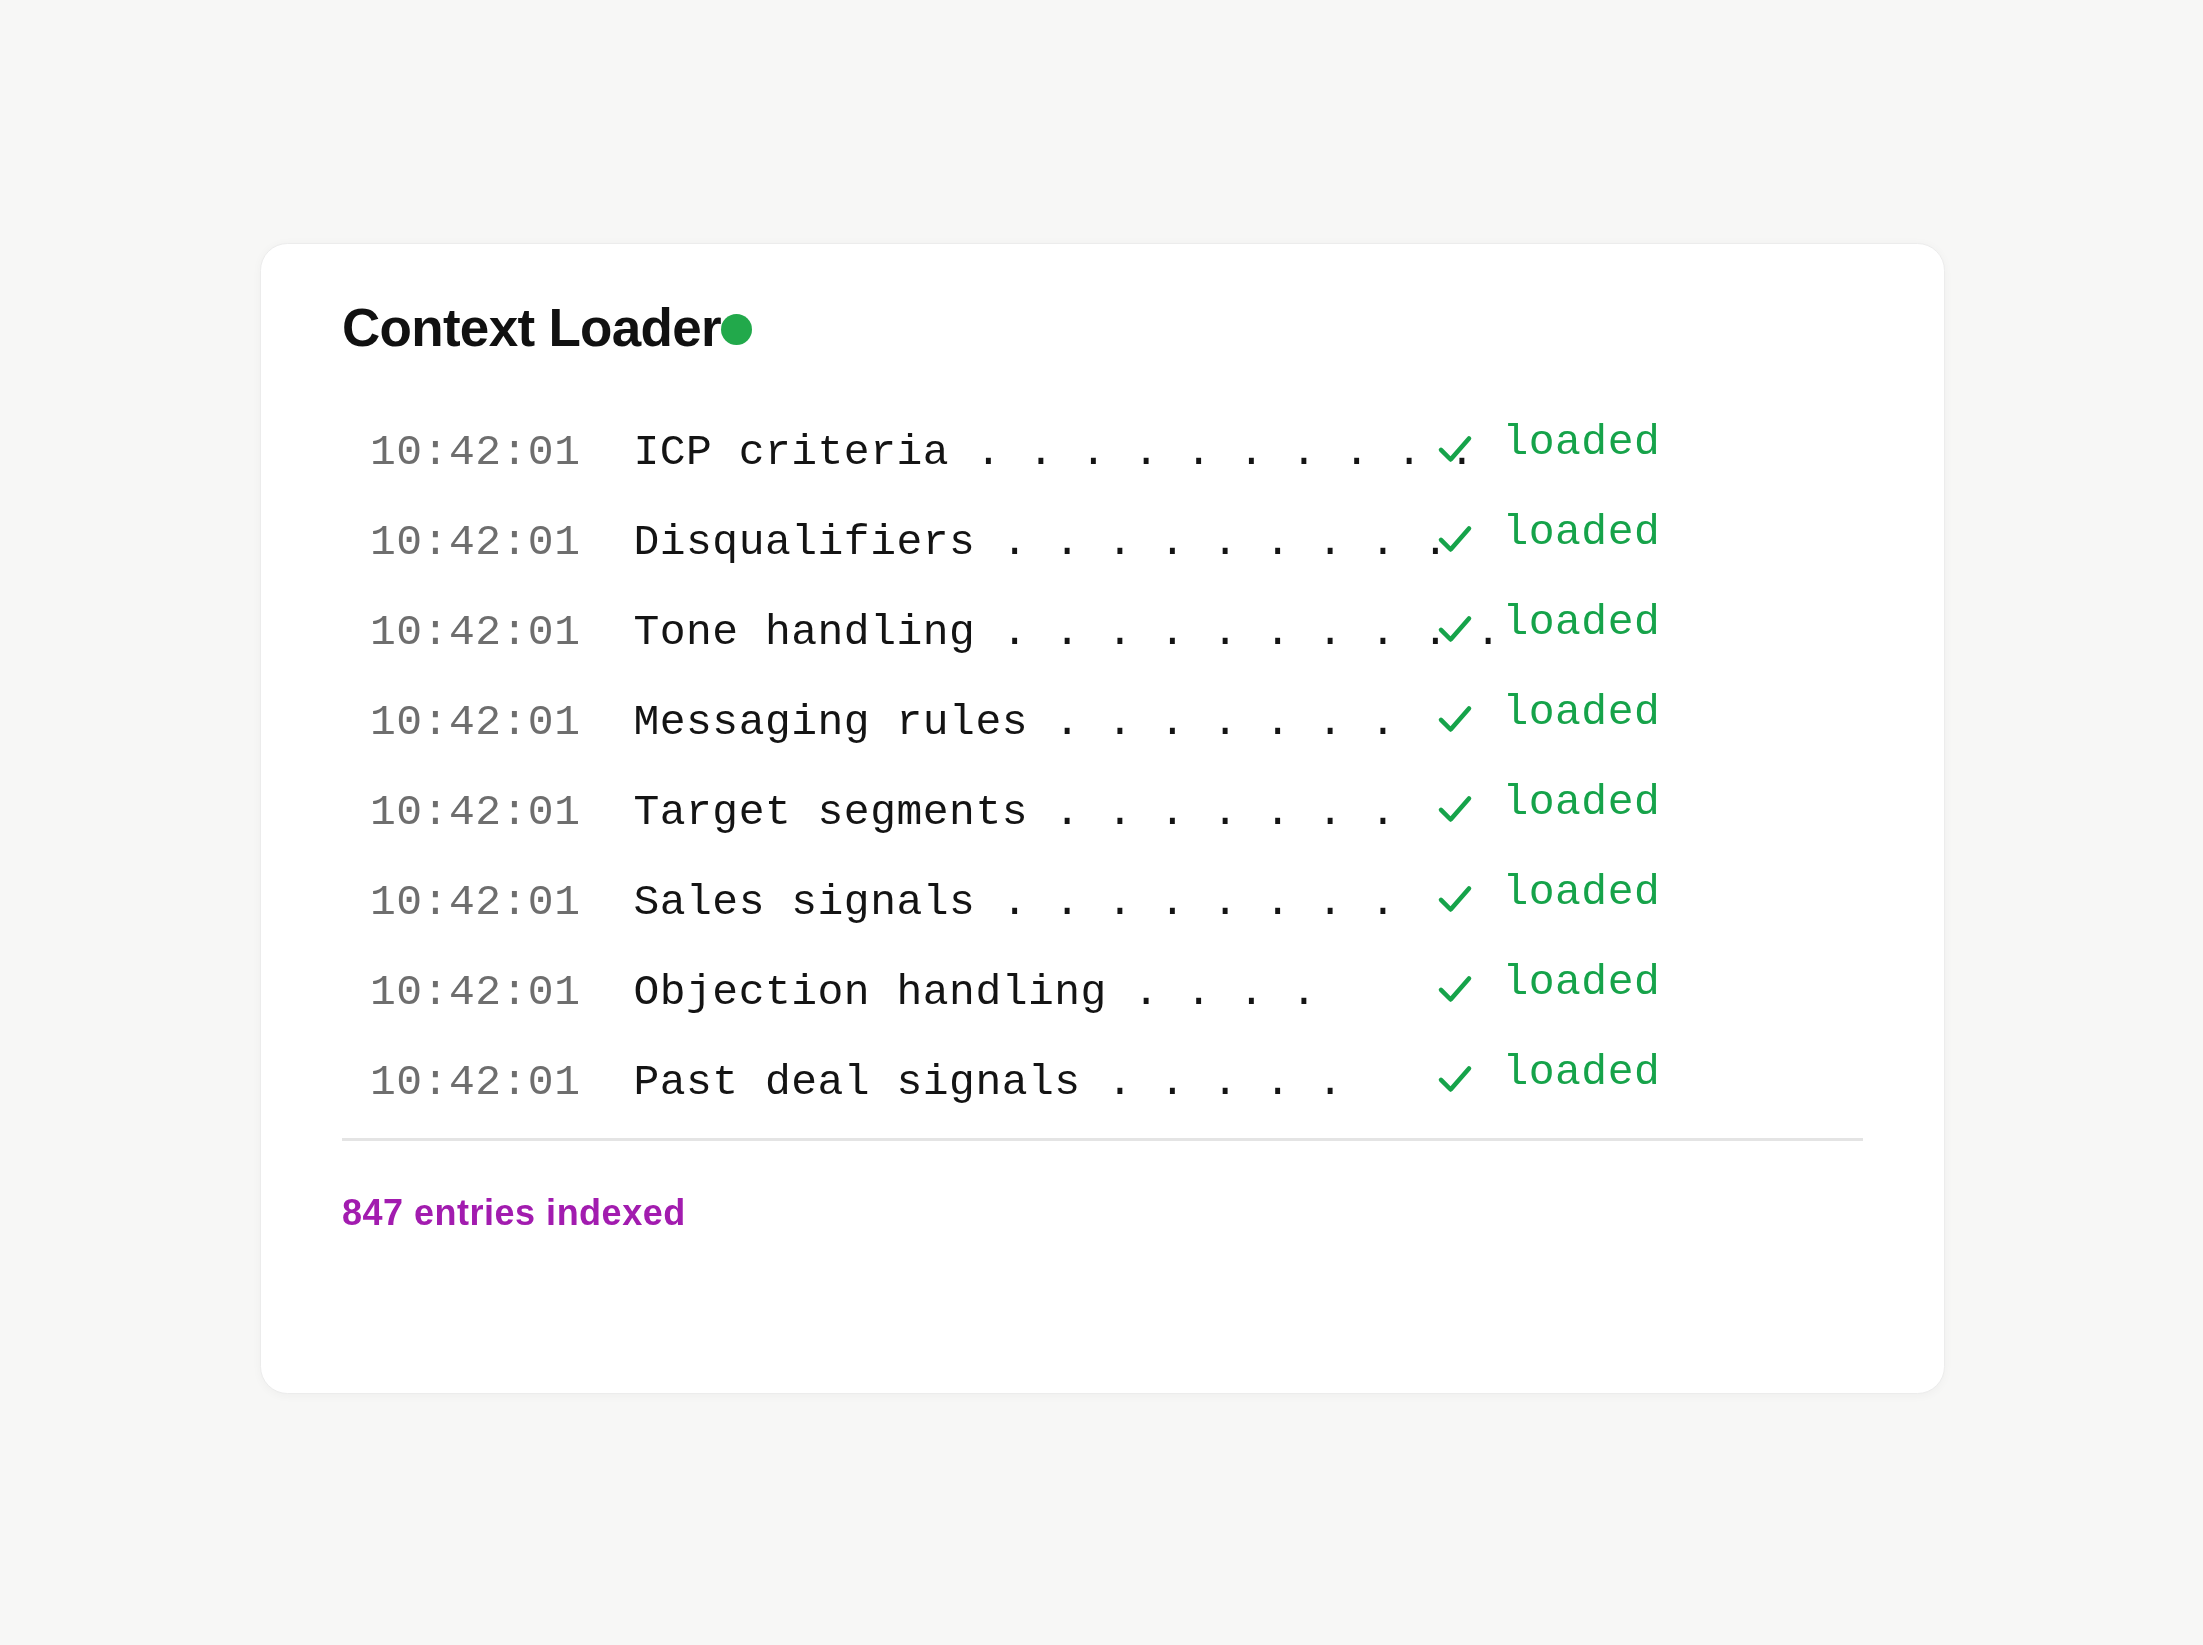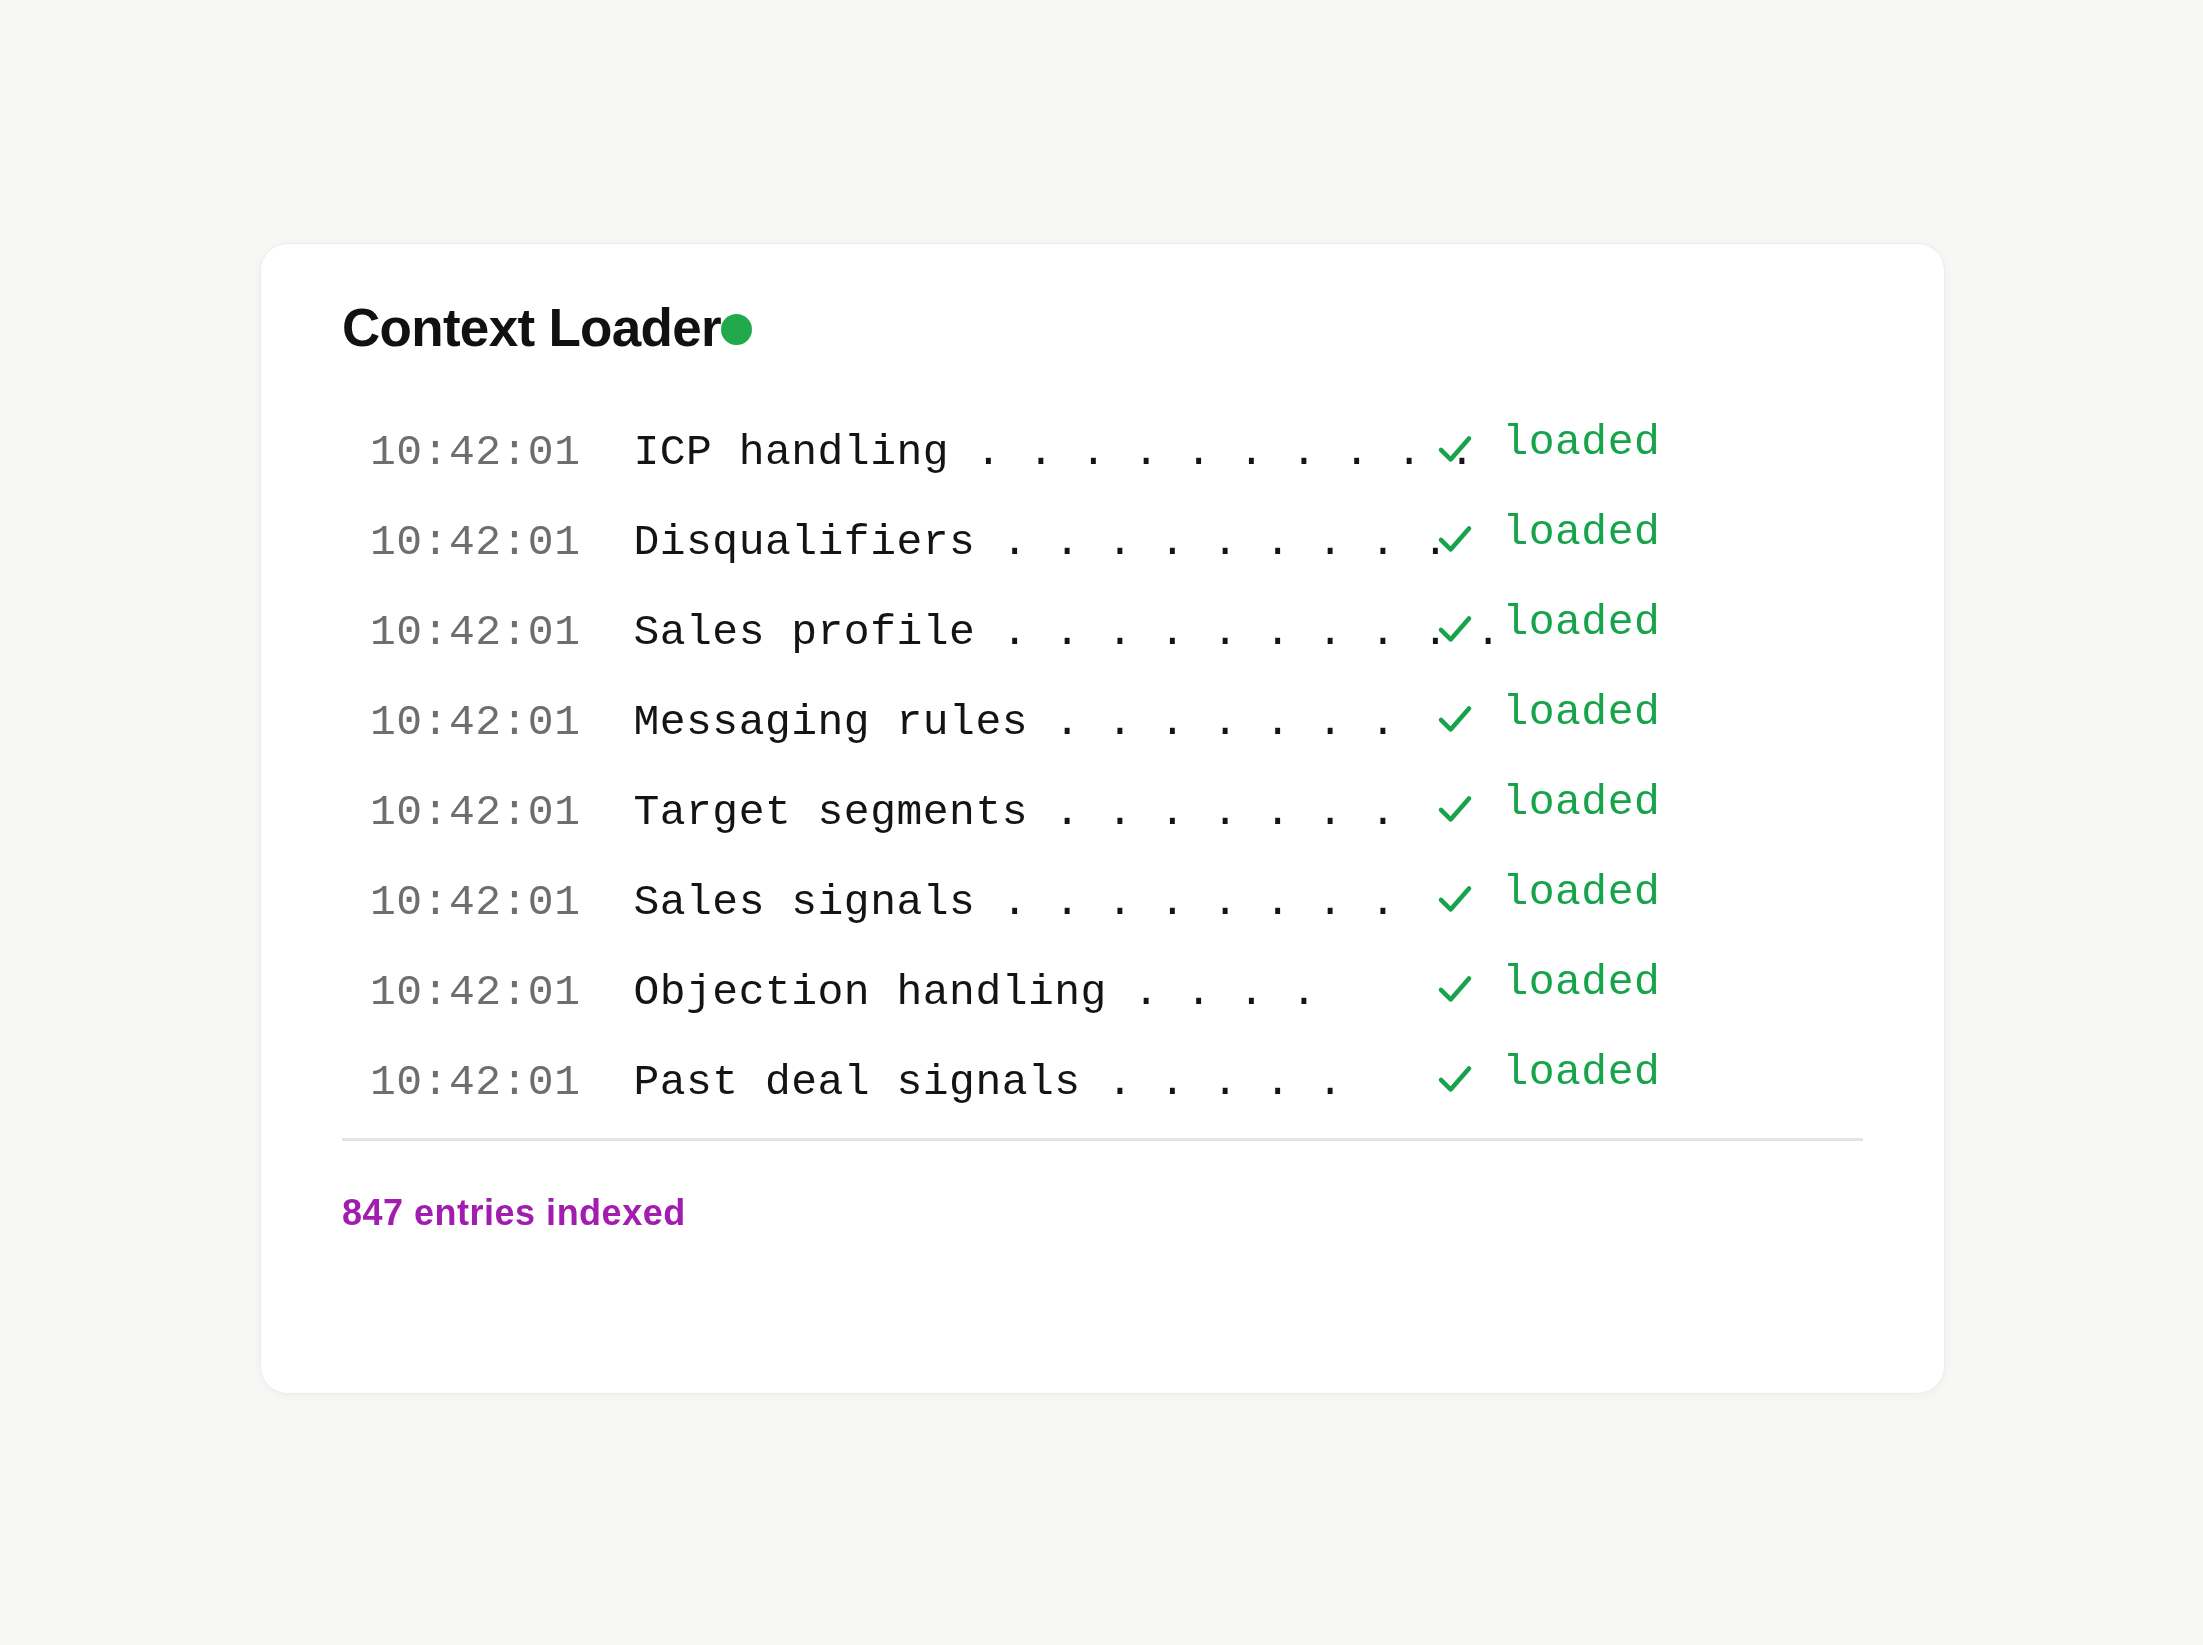--- a/index.html
+++ b/index.html
@@ -135,27 +135,27 @@
 <div id="stage">
 
   <div id="card">
 
     <div class="card-header">
       <span class="card-title">Context Loader</span>
       <span class="status-dot"></span>
     </div>
 
     <div class="log-list">
-        <div class="log-row"><span class="log-time">10:42:01</span><span class="log-body"><span class="log-item">ICP handling</span><span> </span><span class="log-dots">. . . . . . . . . .</span></span><span class="log-status"><span class="check-icon"><svg viewBox="0 0 24 24" width="42" height="42" fill="none" stroke="#16a34a" stroke-width="2.6" stroke-linecap="round" stroke-linejoin="round">
+        <div class="log-row"><span class="log-time">10:42:01</span><span class="log-body"><span class="log-item">ICP criteria</span><span> </span><span class="log-dots">. . . . . . . . . .</span></span><span class="log-status"><span class="check-icon"><svg viewBox="0 0 24 24" width="42" height="42" fill="none" stroke="#16a34a" stroke-width="2.6" stroke-linecap="round" stroke-linejoin="round">
                 <path d="M4 12.5 L9.5 18 L20 6"></path>
               </svg></span><span class="log-status-label">loaded</span></span></div>
         <div class="log-row"><span class="log-time">10:42:01</span><span class="log-body"><span class="log-item">Disqualifiers</span><span> </span><span class="log-dots">. . . . . . . . .</span></span><span class="log-status"><span class="check-icon"><svg viewBox="0 0 24 24" width="42" height="42" fill="none" stroke="#16a34a" stroke-width="2.6" stroke-linecap="round" stroke-linejoin="round">
                 <path d="M4 12.5 L9.5 18 L20 6"></path>
               </svg></span><span class="log-status-label">loaded</span></span></div>
-        <div class="log-row"><span class="log-time">10:42:01</span><span class="log-body"><span class="log-item">Sales profile</span><span> </span><span class="log-dots">. . . . . . . . . .</span></span><span class="log-status"><span class="check-icon"><svg viewBox="0 0 24 24" width="42" height="42" fill="none" stroke="#16a34a" stroke-width="2.6" stroke-linecap="round" stroke-linejoin="round">
+        <div class="log-row"><span class="log-time">10:42:01</span><span class="log-body"><span class="log-item">Tone handling</span><span> </span><span class="log-dots">. . . . . . . . . .</span></span><span class="log-status"><span class="check-icon"><svg viewBox="0 0 24 24" width="42" height="42" fill="none" stroke="#16a34a" stroke-width="2.6" stroke-linecap="round" stroke-linejoin="round">
                 <path d="M4 12.5 L9.5 18 L20 6"></path>
               </svg></span><span class="log-status-label">loaded</span></span></div>
         <div class="log-row"><span class="log-time">10:42:01</span><span class="log-body"><span class="log-item">Messaging rules</span><span> </span><span class="log-dots">. . . . . . .</span></span><span class="log-status"><span class="check-icon"><svg viewBox="0 0 24 24" width="42" height="42" fill="none" stroke="#16a34a" stroke-width="2.6" stroke-linecap="round" stroke-linejoin="round">
                 <path d="M4 12.5 L9.5 18 L20 6"></path>
               </svg></span><span class="log-status-label">loaded</span></span></div>
         <div class="log-row"><span class="log-time">10:42:01</span><span class="log-body"><span class="log-item">Target segments</span><span> </span><span class="log-dots">. . . . . . .</span></span><span class="log-status"><span class="check-icon"><svg viewBox="0 0 24 24" width="42" height="42" fill="none" stroke="#16a34a" stroke-width="2.6" stroke-linecap="round" stroke-linejoin="round">
                 <path d="M4 12.5 L9.5 18 L20 6"></path>
               </svg></span><span class="log-status-label">loaded</span></span></div>
         <div class="log-row"><span class="log-time">10:42:01</span><span class="log-body"><span class="log-item">Sales signals</span><span> </span><span class="log-dots">. . . . . . . .</span></span><span class="log-status"><span class="check-icon"><svg viewBox="0 0 24 24" width="42" height="42" fill="none" stroke="#16a34a" stroke-width="2.6" stroke-linecap="round" stroke-linejoin="round">
                 <path d="M4 12.5 L9.5 18 L20 6"></path>

